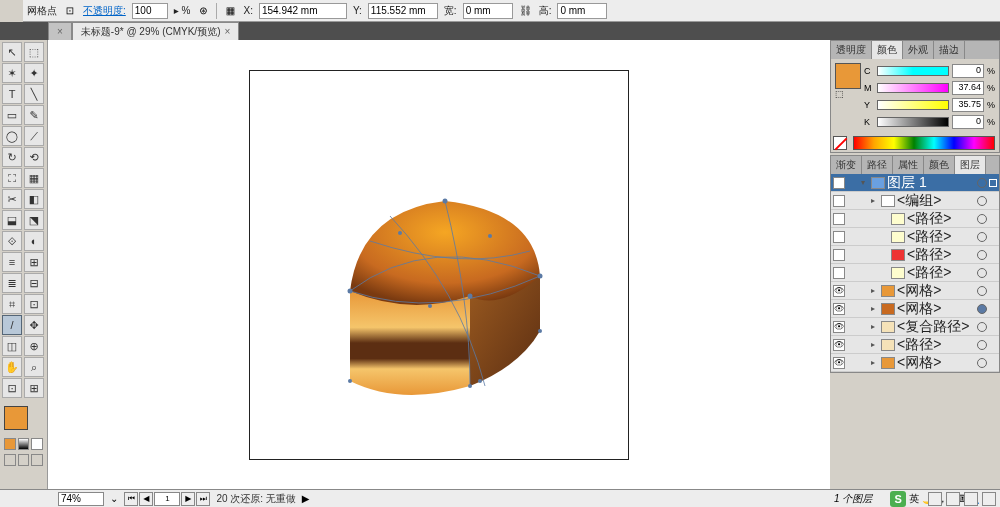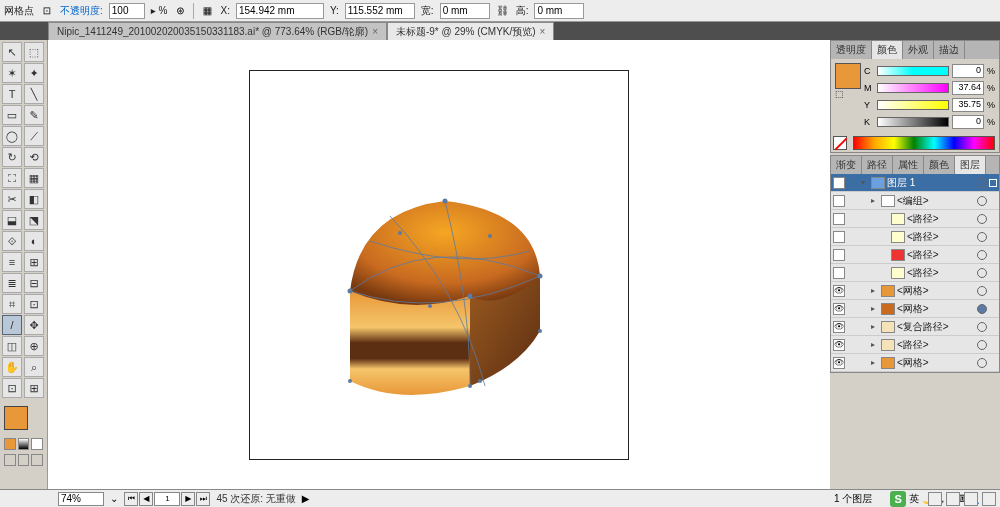--- a/index.html
+++ b/index.html
@@ -1,20 +1,20 @@
 <!DOCTYPE html>
 <html><head>
 <meta charset="utf-8">
 <style>
 *{margin:0;padding:0;box-sizing:border-box;font-family:"Microsoft YaHei",Arial,sans-serif;font-size:10px;}
 body{width:1000px;height:507px;background:#d4d0c8;overflow:hidden;}
 
-.topbar{height:22px;background:#ededed;border-bottom:1px solid #999;display:flex;align-items:center;gap:6px;padding:0 4px;}
+.topbar{height:22px;background:#ededed;border-bottom:1px solid #999;display:flex;align-items:center;gap:6px;padding:0 4px;margin-left:23px;}
 .topbar .lbl{color:#222;}
-.topbar .blue{color:#0064c8;}
+.topbar .blue{color:#0064c8;text-decoration:underline;}
 .topbar input[type=text]{height:16px;border:1px solid #999;padding:0 2px;background:#fff;}
 .topbar .ico{width:14px;height:14px;display:inline-flex;align-items:center;justify-content:center;}
 .topbar .sep{width:1px;height:16px;background:#aaa;}
 
 .tabsrow{height:18px;background:#4e4e4e;display:flex;align-items:stretch;}
 .tabsrow .gap{width:48px;}
 .tab{background:#c3c3c3;border:1px solid #888;border-bottom:none;padding:1px 8px;display:flex;align-items:center;gap:4px;color:#333;font-size:10px;}
 .tab .x{color:#666;font-size:10px;}
 .tab.active{background:#e9e9e9;}
 
@@ -52,26 +52,26 @@
 .barK{background:linear-gradient(90deg,#fff,#000);}
 .spectrum{height:14px;margin:2px 4px;background:linear-gradient(90deg,red,orange,yellow,green,cyan,blue,magenta,red);border:1px solid #555;}
 .noneswatch{width:14px;height:14px;background:#fff;border:1px solid #555;position:relative;display:inline-block;margin:2px;}
 .noneswatch:after{content:"";position:absolute;left:-1px;top:6px;width:16px;height:2px;background:red;transform:rotate(-45deg);}
 .layerspanel .body{max-height:200px;overflow:auto;background:#e6e6e6;}
 .lrow{display:flex;align-items:center;height:18px;border-bottom:1px solid #ccc;padding:0 2px;gap:2px;}
 .lrow .eye{width:12px;height:12px;border:1px solid #888;background:#fff;display:flex;align-items:center;justify-content:center;font-size:8px;}
 .lrow .lock{width:10px;}
 .lrow .tw{width:8px;font-size:8px;color:#555;}
 .lrow .thumb{width:14px;height:12px;border:1px solid #888;}
-.lrow .name{flex:1;font-size:10px;color:#222;overflow:hidden;white-space:nowrap;}
+.lrow .name{flex:1;font-size:14px;color:#222;overflow:hidden;white-space:nowrap;}
 .lrow .ring{width:10px;height:10px;border:1px solid #666;border-radius:50%;}
 .lrow.hdr{background:#3b6ea5;color:#fff;}
 .lrow.hdr .name{color:#fff;}
 .lrow .ind{width:8px;}
-.layerfoot{height:18px;border-top:1px solid #888;display:flex;align-items:center;padding:0 4px;gap:4px;}
+.layerfoot{height:18px;border-top:1px solid #888;display:flex;align-items:center;padding:0 4px;gap:4px;font-style:italic;}
 .layerfoot .txt{flex:1;font-size:10px;}
 .layerfoot .b{width:14px;height:14px;border:1px solid #888;background:#eee;}
 
 .status{height:18px;background:#ededed;border-top:1px solid #888;display:flex;align-items:center;gap:6px;padding:0 4px;}
 .status .zoom{width:46px;height:14px;border:1px solid #888;background:#fff;font-size:10px;padding-left:2px;}
 .status .nav{display:flex;gap:1px;}
 .status .nav span{width:14px;height:14px;border:1px solid #888;background:#eee;display:flex;align-items:center;justify-content:center;font-size:8px;}
 .status .txt{color:#333;}
 .ime{margin-left:auto;display:flex;align-items:center;gap:3px;}
 .ime .s{width:16px;height:16px;background:#4caf50;color:#fff;border-radius:3px;display:flex;align-items:center;justify-content:center;font-weight:bold;font-size:11px;}
@@ -95,21 +95,20 @@
   <span class="lbl">宽:</span>
   <input type="text" style="width: 50px;" value="0 mm">
   <span class="ico">⛓</span>
   <span class="lbl">高:</span>
   <input type="text" style="width: 50px;" value="0 mm">
 </div>
 
 <div class="tabsrow">
   <div class="gap"></div>
   <div class="tab">
-      <span>Nipic_1411249_201002020035150331183.ai* @ 773.64% (RGB/轮廓)</span>
       <span class="x">×</span>
     </div>
   <div class="tab active">
       <span>未标题-9* @ 29% (CMYK/预览)</span>
       <span class="x">×</span>
     </div>
 </div>
 
 <div class="main">
 
@@ -396,21 +395,21 @@
   <div style="width:48px"></div>
   <div class="zoom">74%</div>
   <span>⌄</span>
   <div class="nav">
     <span>⏮</span>
     <span>◀</span>
     <span style="width:26px;background:#fff">1</span>
     <span>▶</span>
     <span>⏭</span>
   </div>
-  <span class="txt">45 次还原: 无重做</span>
+  <span class="txt">20 次还原: 无重做</span>
   <span>▶</span>
   <div class="ime">
     <div class="s">S</div>
     <span>英</span>
     <span>🌙</span>
     <span>，</span>
     <span>⌨</span>
     <span>👤</span>
     <span>🔧</span>
   </div>

